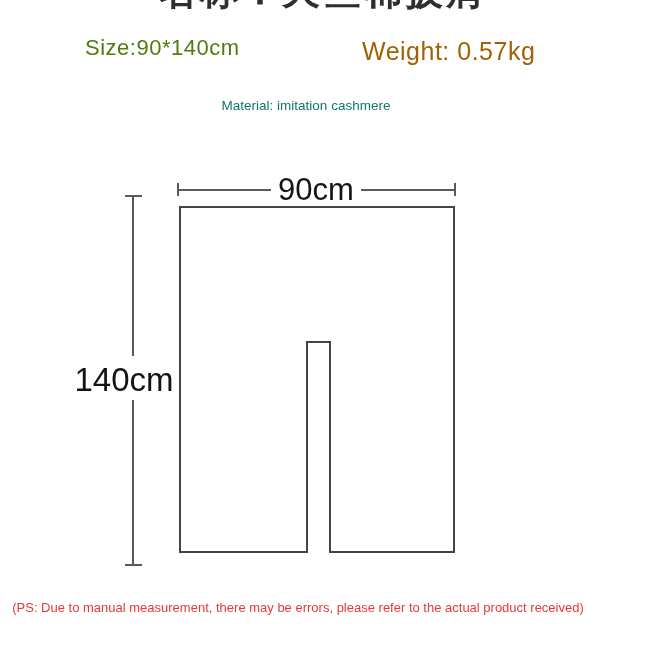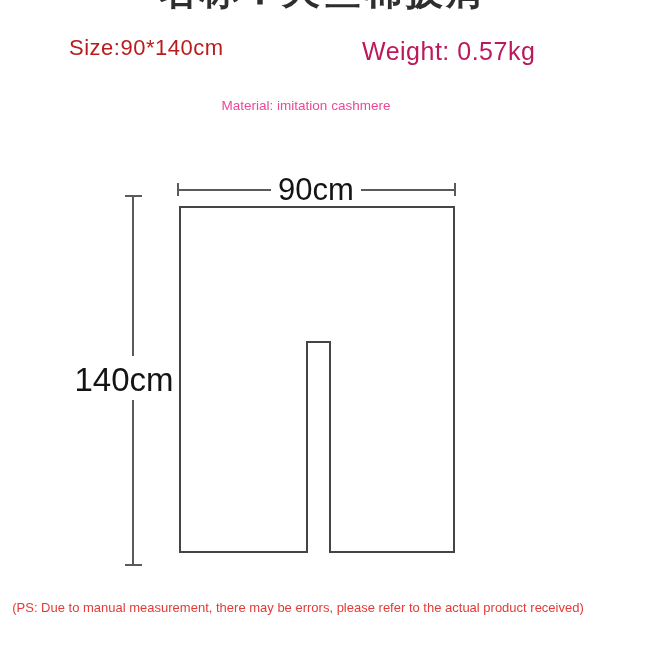--- a/index.html
+++ b/index.html
@@ -12,30 +12,30 @@
   .title-clip{
     position:absolute;top:0;left:0;width:100%;height:11px;
     overflow:hidden;text-align:center;
   }
   .title-text{
     display:inline-block;font-size:38px;font-weight:600;line-height:1;
     color:#2e2e2e;letter-spacing:3px;transform:translateY(-28px);
     white-space:nowrap;
   }
   .size-label{
-    position:absolute;left:69px;top:35px;
-    font-size:22px;color:#b91c1c;letter-spacing:0.5px;
+    position:absolute;left:85px;top:35px;
+    font-size:22px;color:#4d7c0f;letter-spacing:0.5px;
   }
   .weight-label{
     position:absolute;left:362px;top:37px;
-    font-size:25px;color:#be185d;letter-spacing:0.5px;
+    font-size:25px;color:#a16207;letter-spacing:0.5px;
   }
   .material-label{
     position:absolute;left:0;top:98px;width:612px;text-align:center;
-    font-size:13.5px;color:#ec4899;
+    font-size:13.5px;color:#0f766e;
   }
   .diagram-svg{position:absolute;left:0;top:0;}
   .dim-text{
     font-family:"Liberation Sans","DejaVu Sans",sans-serif;
     fill:#141414;
   }
   .footer-note{
     position:absolute;left:0;top:600px;width:596px;text-align:center;
     font-size:13px;color:#e23b38;
   }

